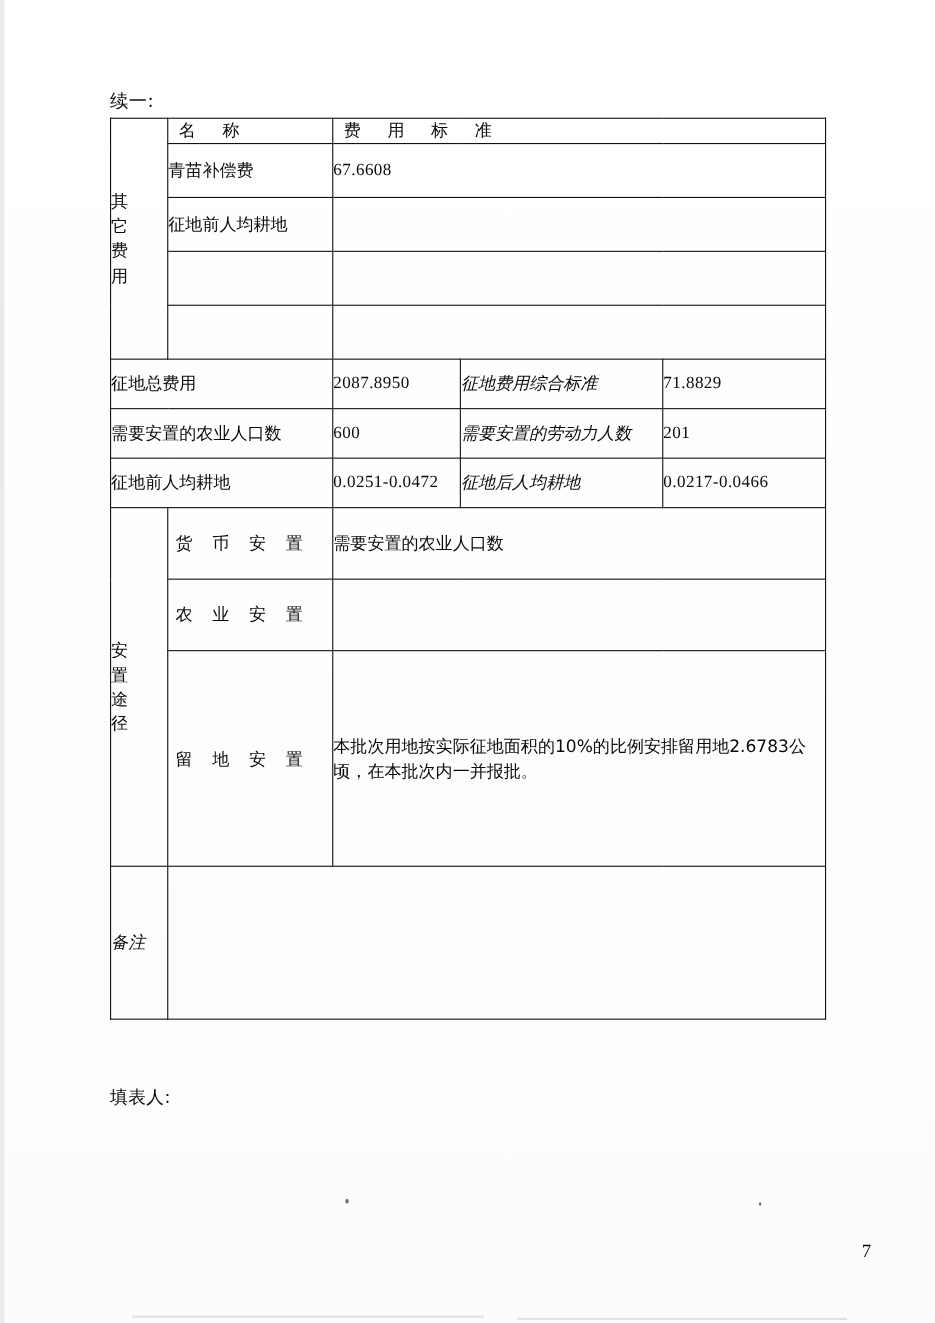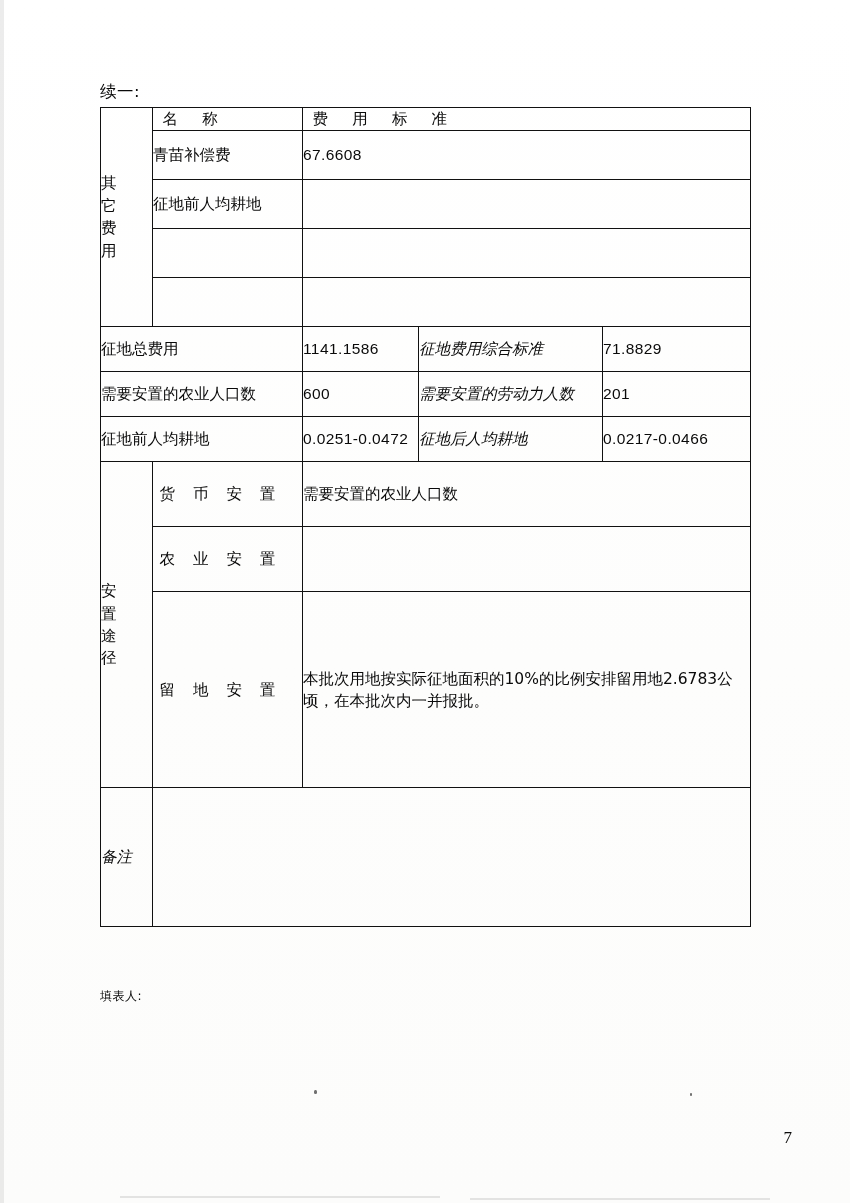--- a/index.html
+++ b/index.html
@@ -61,21 +61,21 @@
     letter-spacing: 0;
     white-space: pre-line;
     padding: 4px 0;
   }
   .vlabel-tall { line-height: 2.45; }
 
   
   .spaced { letter-spacing: 0.62em; text-indent: 0.62em; }
   .spaced-sm { letter-spacing: 0.42em; text-indent: 0.42em; margin-left: 16px; }
 
-  .num { font-family: Liberation Sans, sans-serif; font-size: 16px; letter-spacing: 0.4px; }
+  .num { font-family: Liberation Serif, serif; font-size: 16px; letter-spacing: 0.4px; }
 
   .left-text {
     text-align: left;
     padding: 2px 6px 2px 8px;
     font-size: 15.5px;
   }
   .para {
     text-align: left;
     padding: 6px 8px 6px 8px;
     font-size: 15.5px;
@@ -83,21 +83,21 @@
     text-indent: 0;
   }
 
   .h-small { font-size: 15.5px; font-style: italic; }
 
   
   .filler-line {
     position: absolute;
     left: 100px;
     top: 988px;
-    font-size: 12px;
+    font-size: 16px;
     letter-spacing: 0.5px;
   }
   .page-number {
     position: absolute;
     right: 58px;
     top: 1128px;
     font-family: "Liberation Serif", "DejaVu Serif", serif;
     font-size: 17px;
   }
 
@@ -155,21 +155,21 @@
         <td colspan="3" class="num"></td>
       </tr>
 
       <tr>
         <td style="height:48px"></td>
         <td colspan="3" class="num"></td>
       </tr>
 
       <tr>
         <td colspan="2" style="height:44px">征地总费用</td>
-        <td class="num">1141.1586</td>
+        <td class="num">2087.8950</td>
         <td class="h-small">征地费用综合标准</td>
         <td class="num">71.8829</td>
       </tr>
 
       <tr>
         <td colspan="2" style="height:44px">需要安置的农业人口数</td>
         <td class="num">600</td>
         <td class="h-small">需要安置的劳动力人数</td>
         <td class="num">201</td>
       </tr>

